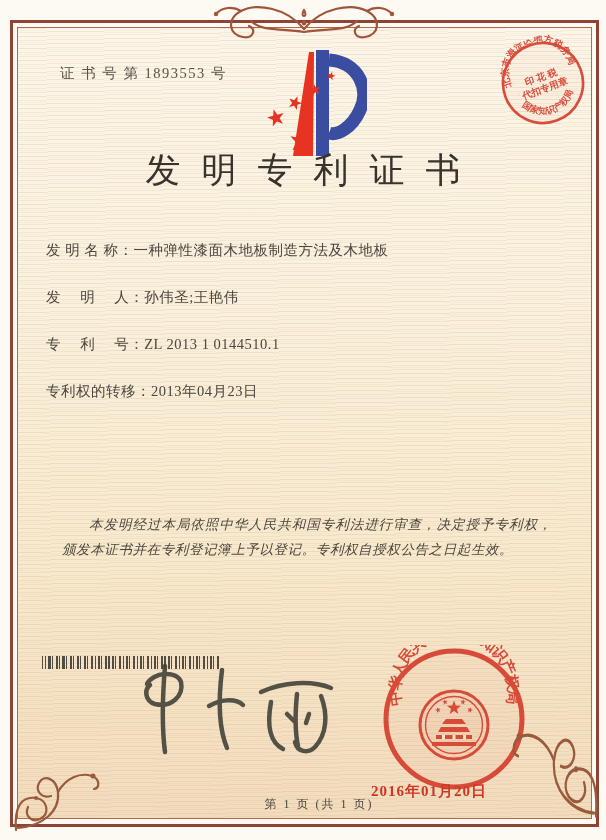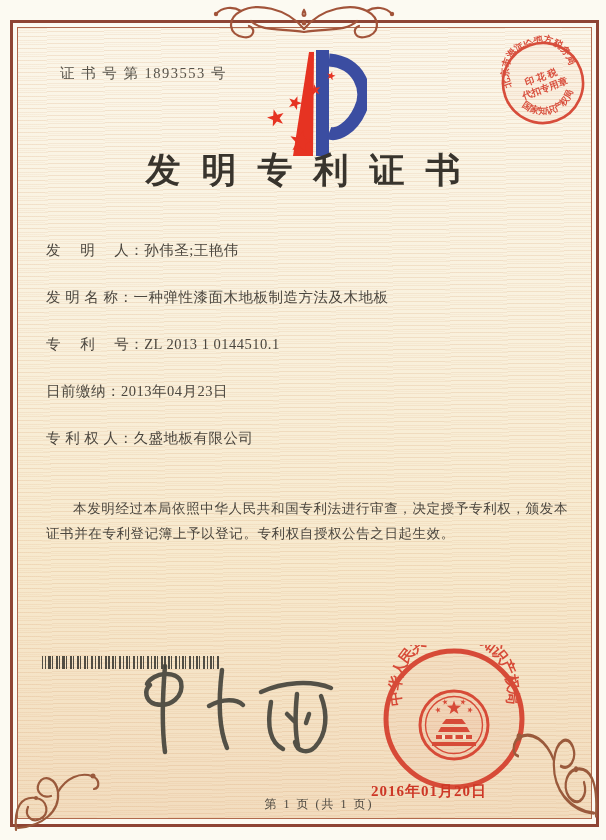--- a/index.html
+++ b/index.html
@@ -24,30 +24,30 @@
   }
   .frame-inner{
     position:absolute;left:17px;top:27px;right:14px;bottom:21px;
     border:1.5px solid #b06a4e;pointer-events:none;
   }
   .abs{position:absolute;}
   .cert-number{
     left:42px;top:64px;font-size:14.5px;letter-spacing:1.5px;color:#57534a;margin-left:18px;
   }
   .title{
-    left:0;right:0;top:147px;text-align:center;font-size:35px;font-weight:700;
+    left:0;right:0;top:147px;text-align:center;font-size:35px;font-weight:400;
     letter-spacing:21px;text-indent:21px;color:#38342d;
   }
   .fields{left:46px;right:36px;top:241px;}
   .field-row{height:47px;font-size:14.5px;color:#4b463e;letter-spacing:.5px;white-space:nowrap;}
   .field-label{}
   .field-value{}
   .body-text{left:46px;right:38px;top:497px;font-size:13.5px;line-height:24.5px;
     color:#4b463e;text-align:justify;}
-  .body-text p{margin:0;text-indent:2em;letter-spacing:.6px;}
+  .body-text p{margin:16px;text-indent:2em;letter-spacing:.6px;font-style:italic;}
   .barcode{
     left:42px;top:656px;width:178px;height:13px;opacity:.85;
     background:repeating-linear-gradient(90deg,
       #34332d 0 1.5px, transparent 1.5px 3px,
       #34332d 3px 4px, transparent 4px 6.5px,
       #34332d 6.5px 9px, transparent 9px 10.5px,
       #34332d 10.5px 11.5px, transparent 11.5px 14px);
   }
   .signer{left:56px;top:699px;font-size:15.5px;line-height:28px;letter-spacing:3px;
     color:#3d3a33;font-weight:600;}
@@ -124,33 +124,30 @@
       <textPath href="#ts-bot" startOffset="4">国家知识产权局</textPath>
     </text>
     <text class="stamp-text" x="46" y="43" font-size="9.5" text-anchor="middle">印 花 税</text>
     <text class="stamp-text" x="46" y="55" font-size="9.5" text-anchor="middle">代扣专用章</text>
   </svg>
 
   <div class="abs title">发明专利证书</div>
 
   <div class="abs fields">
     <div class="field-row">
+      <span class="field-label">发 明 名 称</span><span>：</span><span class="field-value">一种弹性漆面木地板制造方法及木地板</span>
+    </div>
+    <div class="field-row">
       <span class="field-label">发　 明　 人</span><span>：</span><span class="field-value">孙伟圣;王艳伟</span>
     </div>
     <div class="field-row">
-      <span class="field-label">发 明 名 称</span><span>：</span><span class="field-value">一种弹性漆面木地板制造方法及木地板</span>
-    </div>
-    <div class="field-row">
       <span class="field-label">专　 利　 号</span><span>：</span><span class="field-value">ZL 2013 1 0144510.1</span>
     </div>
     <div class="field-row">
-      <span class="field-label">日前缴纳</span><span>：</span><span class="field-value">2013年04月23日</span>
-    </div>
-    <div class="field-row">
-      <span class="field-label">专 利 权 人</span><span>：</span><span class="field-value">久盛地板有限公司</span>
+      <span class="field-label">专利权的转移</span><span>：</span><span class="field-value">2013年04月23日</span>
     </div>
   </div>
 
   <div class="abs body-text">
     <p>本发明经过本局依照中华人民共和国专利法进行审查，决定授予专利权，颁发本证书并在专利登记簿上予以登记。专利权自授权公告之日起生效。</p>
   </div>
 
   <div class="abs barcode"></div>
 
 

